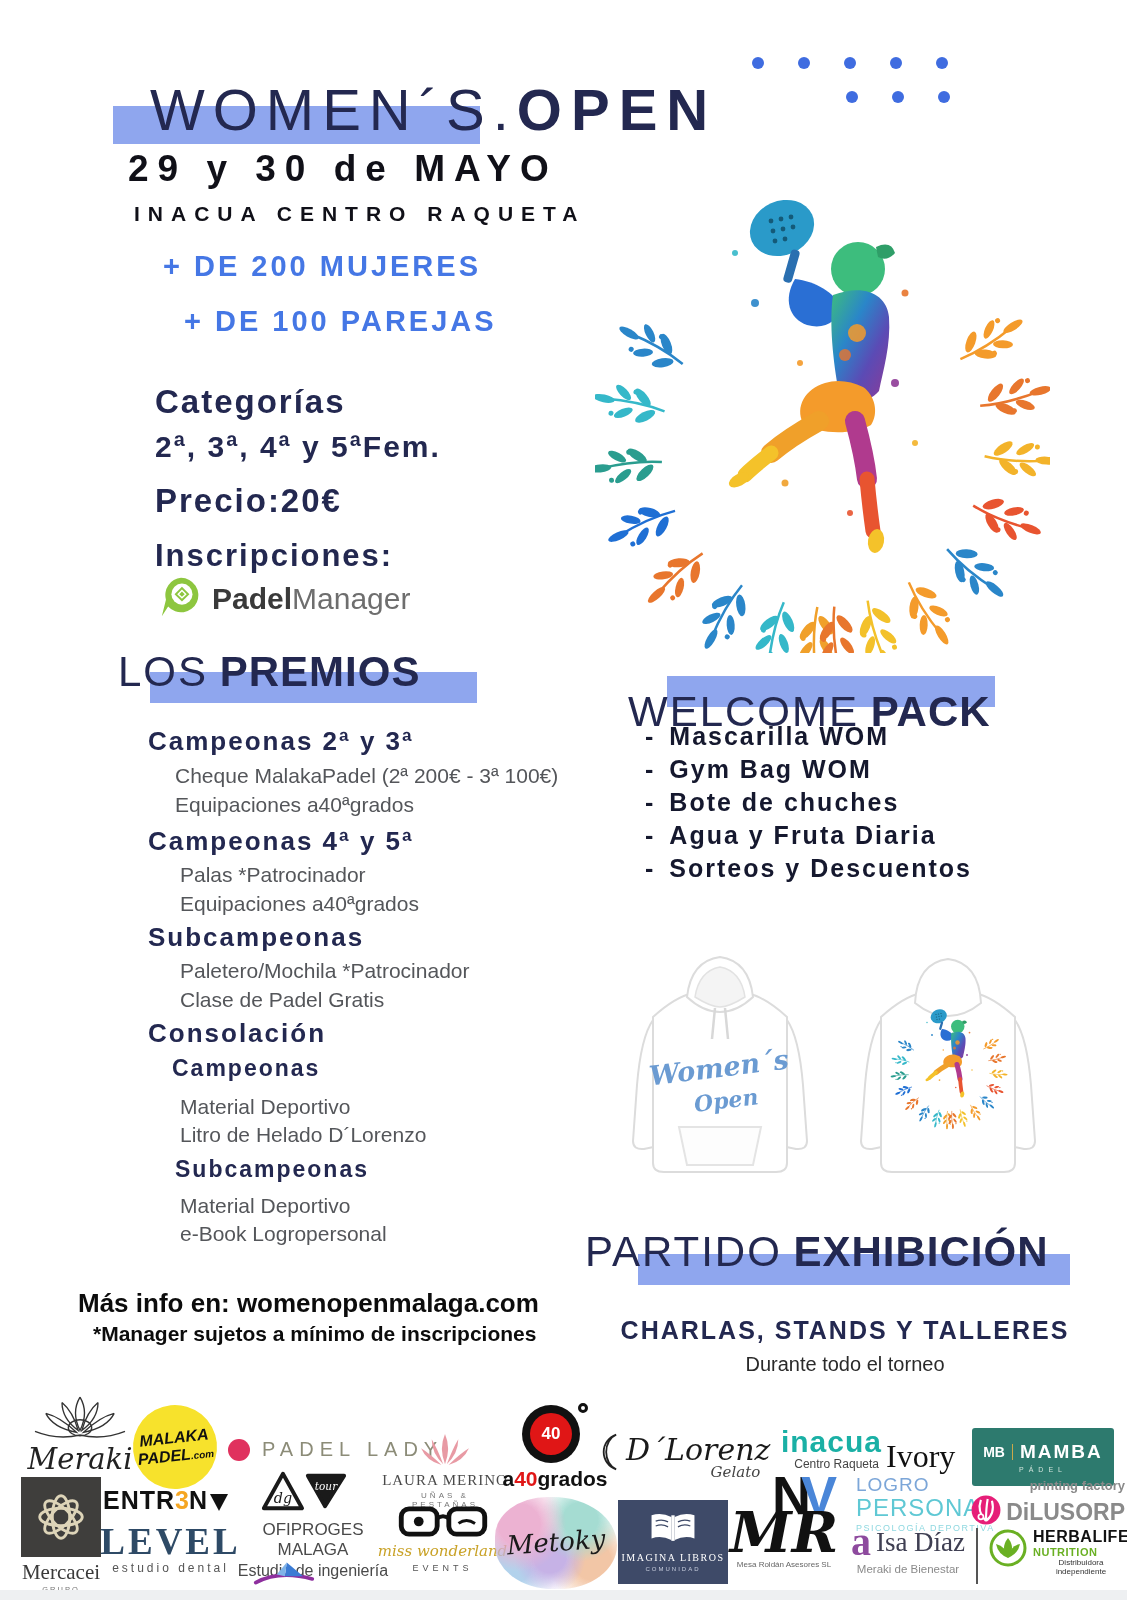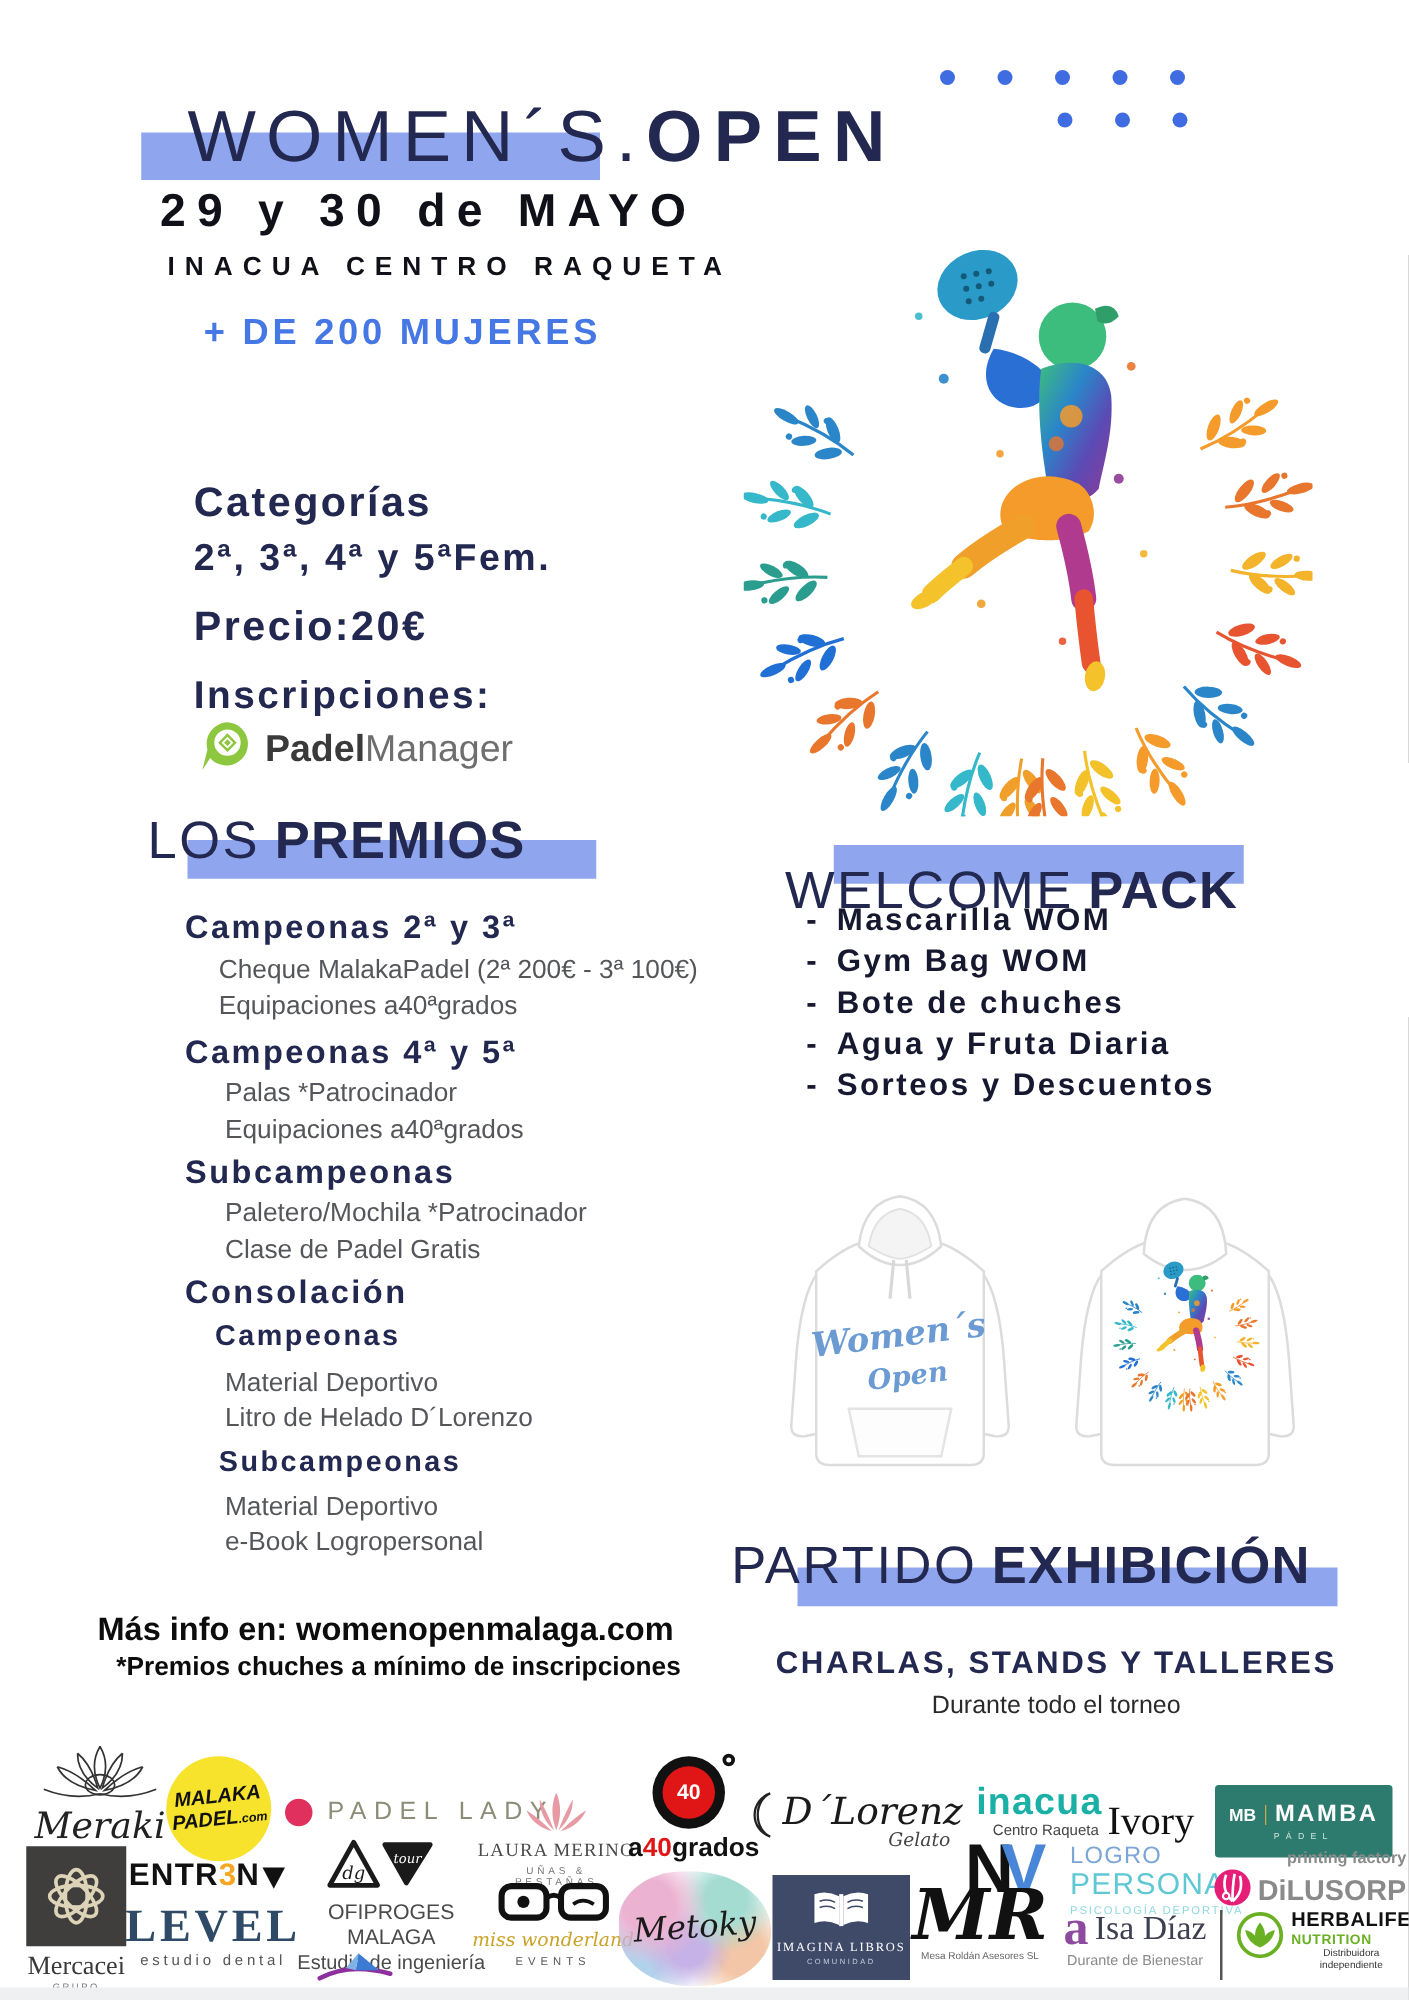--- a/index.html
+++ b/index.html
@@ -50,20 +50,21 @@
   <div class="abs" style="left:752px;top:55px;white-space:nowrap;">
     <span class="dot"></span><span class="dot"></span><span class="dot"></span><span class="dot"></span><span class="dot" style="margin-right:0;"></span>
   </div>
   <div class="abs" style="left:846px;top:89px;white-space:nowrap;">
     <span class="dot"></span><span class="dot"></span><span class="dot" style="margin-right:0;"></span>
   </div>
   <div class="abs date" style="left:128px;top:148px;">29 y 30 de MAYO</div>
   <div class="abs venue" style="left:134px;top:202px;">INACUA CENTRO RAQUETA</div>
 
   <div class="abs stat" style="left:163px;top:250px;">+ DE 200 MUJERES</div>
+  <div class="abs stat" style="left:184px;top:305px;">+ DE 100 PAREJAS</div>
 
   <div class="abs h-block" style="left:155px;top:383px;font-size:33px;letter-spacing:2px;">Categorías</div>
   <div class="abs h-block" style="left:155px;top:430px;font-size:30px;letter-spacing:2px;">2ª, 3ª, 4ª y 5ªFem.</div>
   <div class="abs h-block" style="left:155px;top:482px;font-size:33px;letter-spacing:2px;">Precio:20€</div>
   <div class="abs h-block" style="left:155px;top:538px;font-size:31px;letter-spacing:2px;">Inscripciones:</div>
   <div class="abs flexrow" style="left:158px;top:574px;gap:8px;">
     <span>
       <svg viewBox="0 0 48 48" width="46" height="46">
         <path d="M24,4 a18,18 0 1 1 -13.4,29.9 L4,44 l4.3,-17.2 A18,18 0 0 1 24,4 Z" fill="#8dc63f"></path>
         <circle cx="25" cy="21" r="11" fill="#fff"></circle>
@@ -210,21 +211,21 @@
 
   <div class="abs bar" style="left:638px;top:1254px;width:432px;height:31px;"></div>
   <div class="abs sec-head" style="left:585px;top:1228px;">
     <span class="thin">PARTIDO</span>
     <span class="bold">EXHIBICIÓN</span>
   </div>
   <div class="abs" style="left:585px;top:1316px;width:520px;text-align:center;font-size:25px;font-weight:800;letter-spacing:2px;color:var(--navy);">CHARLAS, STANDS Y TALLERES</div>
   <div class="abs" style="left:585px;top:1353px;width:520px;text-align:center;font-size:20px;color:#2a2a2a;">Durante todo el torneo</div>
 
   <div class="abs" style="left:78px;top:1288px;font-size:26px;font-weight:800;color:#0c0c0c;">Más info en: womenopenmalaga.com</div>
-  <div class="abs" style="left:93px;top:1322px;font-size:21px;font-weight:700;color:#0c0c0c;">*Premios chuches a mínimo de inscripciones</div>
+  <div class="abs" style="left:93px;top:1322px;font-size:21px;font-weight:700;color:#0c0c0c;">*Manager sujetos a mínimo de inscripciones</div>
 
   <div class="logo flexcol" style="left:20px;top:1390px;width:120px;">
     <span>
       <svg viewBox="0 0 120 60" width="108" height="54">
         <g fill="none" stroke="#333" stroke-width="1.5">
           <path d="M60,8 Q50,25 60,45 Q70,25 60,8"></path>
             <path d="M40,14 Q40,32 58,45 Q52,24 40,14"></path>
           <path d="M80,14 Q80,32 62,45 Q68,24 80,14"></path>
             <path d="M22,26 Q30,42 56,47 Q38,30 22,26"></path>
           <path d="M98,26 Q90,42 64,47 Q82,30 98,26"></path>
@@ -419,21 +420,21 @@
   <div class="logo flexcol" style="left:728px;top:1502px;width:112px;">
     <span class="script" style="font-size:56px;font-weight:700;color:#111;line-height:1.1;">MR</span>
     <span class="sub" style="font-size:8px;color:#666;margin-top:-4px;">Mesa Roldán Asesores SL</span>
   </div>
 
   <div class="logo flexcol" style="left:843px;top:1522px;width:130px;">
     <span class="flexrow" style="gap:5px;">
       <span class="serif" style="font-size:40px;font-weight:700;color:#8e4a9e;line-height:1;">a</span>
       <span class="serif" style="font-size:27px;color:#3f3f52;">Isa Díaz</span>
     </span>
-    <span class="sub" style="font-size:11.5px;color:#8a8a8a;margin-top:1px;">Durante de Bienestar</span>
+    <span class="sub" style="font-size:11.5px;color:#8a8a8a;margin-top:1px;">Meraki de Bienestar</span>
   </div>
 
   <div class="abs" style="left:976px;top:1528px;width:2px;height:56px;background:#555;"></div>
 
   <div class="logo flexrow" style="left:988px;top:1528px;gap:5px;align-items:flex-start;">
     <span>
       <svg viewBox="0 0 40 40" width="40" height="40">
         <circle cx="20" cy="20" r="17" fill="none" stroke="#6ab023" stroke-width="3"></circle>
         <path d="M20,30 Q12,20 20,10 Q28,20 20,30" fill="#6ab023"></path>
         <path d="M20,30 Q10,26 8,16 Q18,18 20,30" fill="#6ab023"></path>

